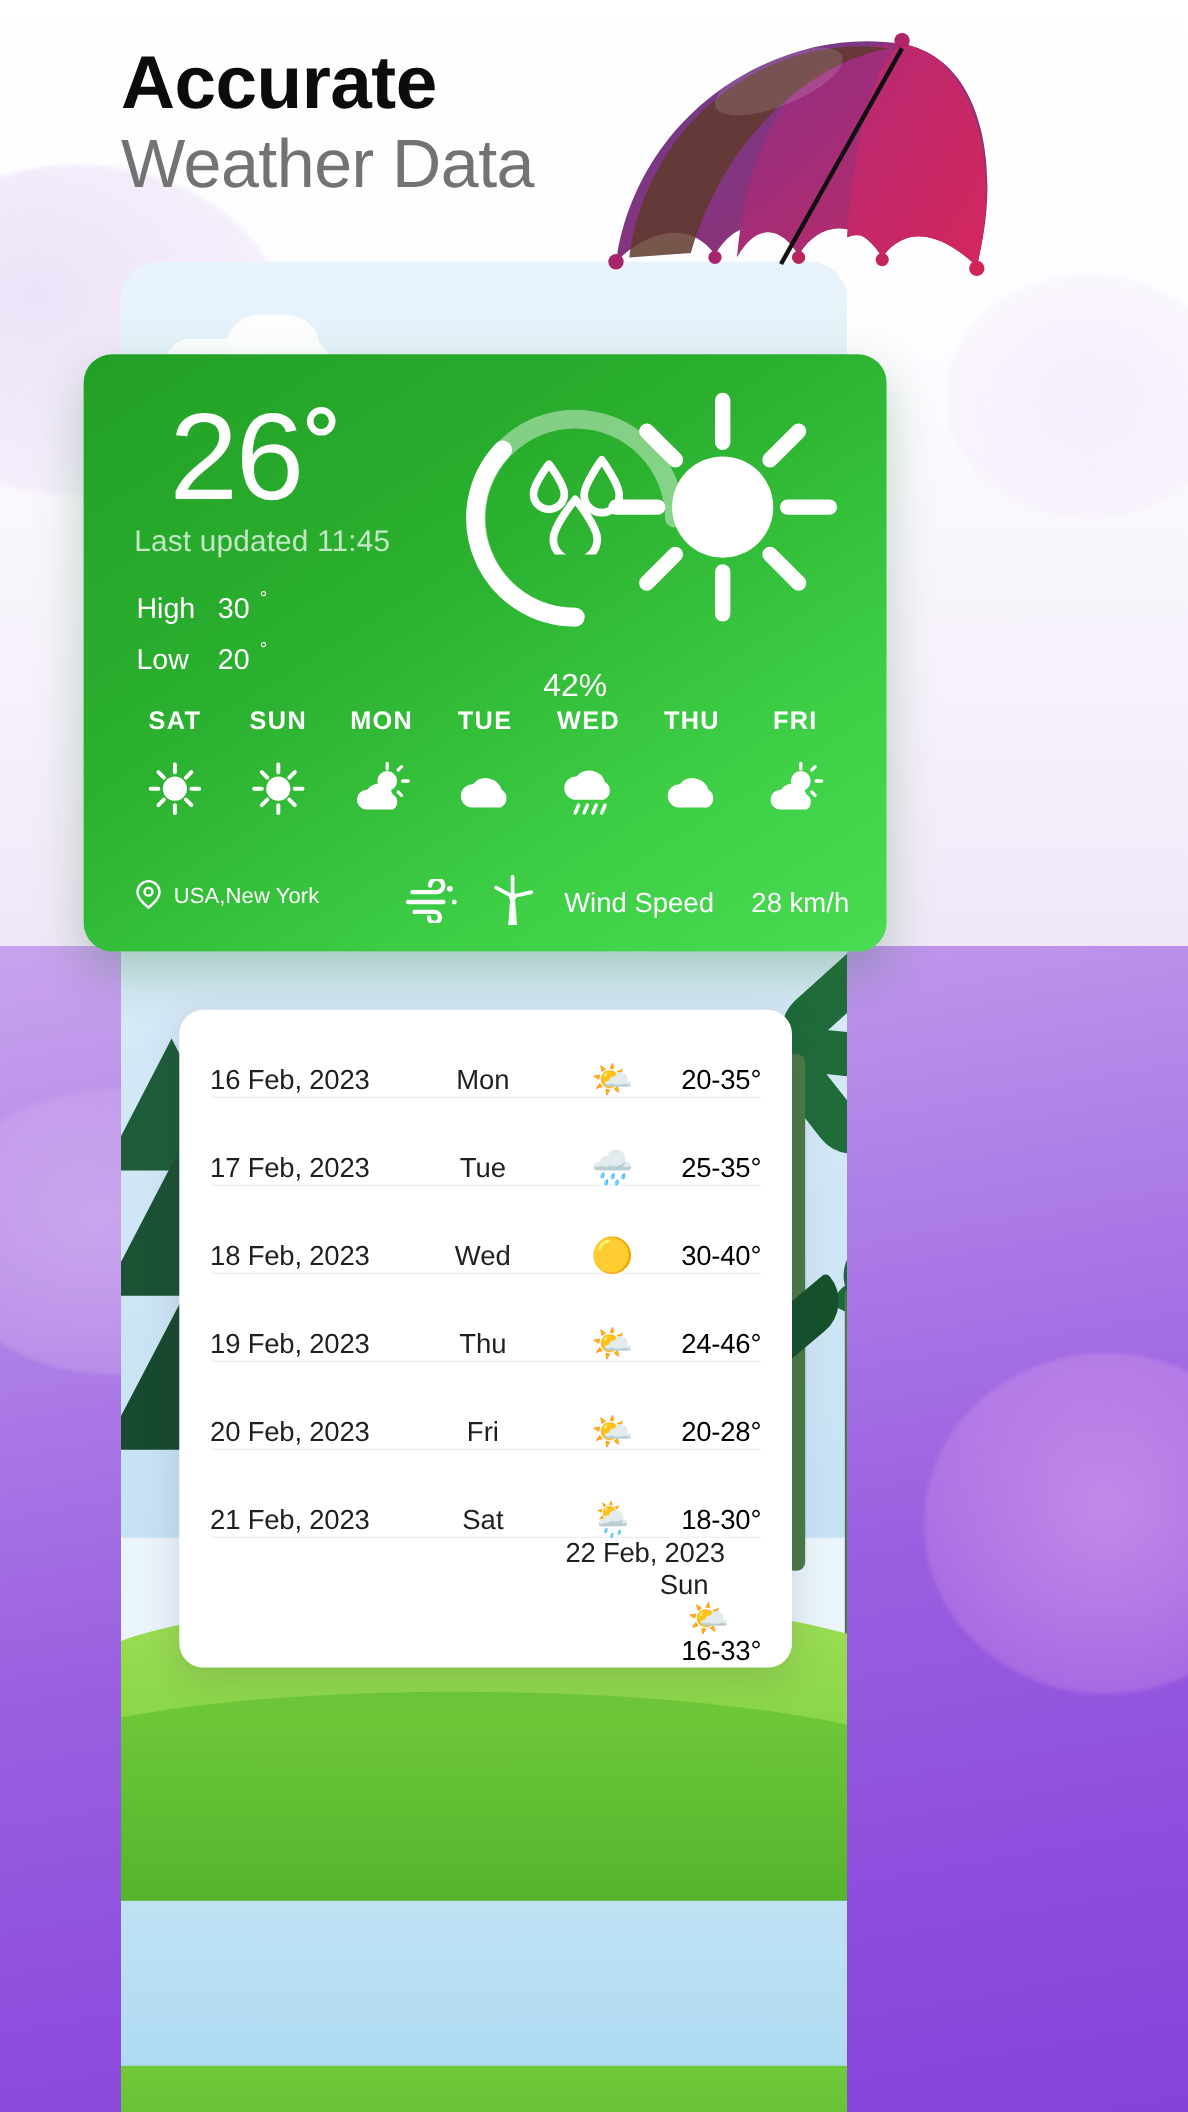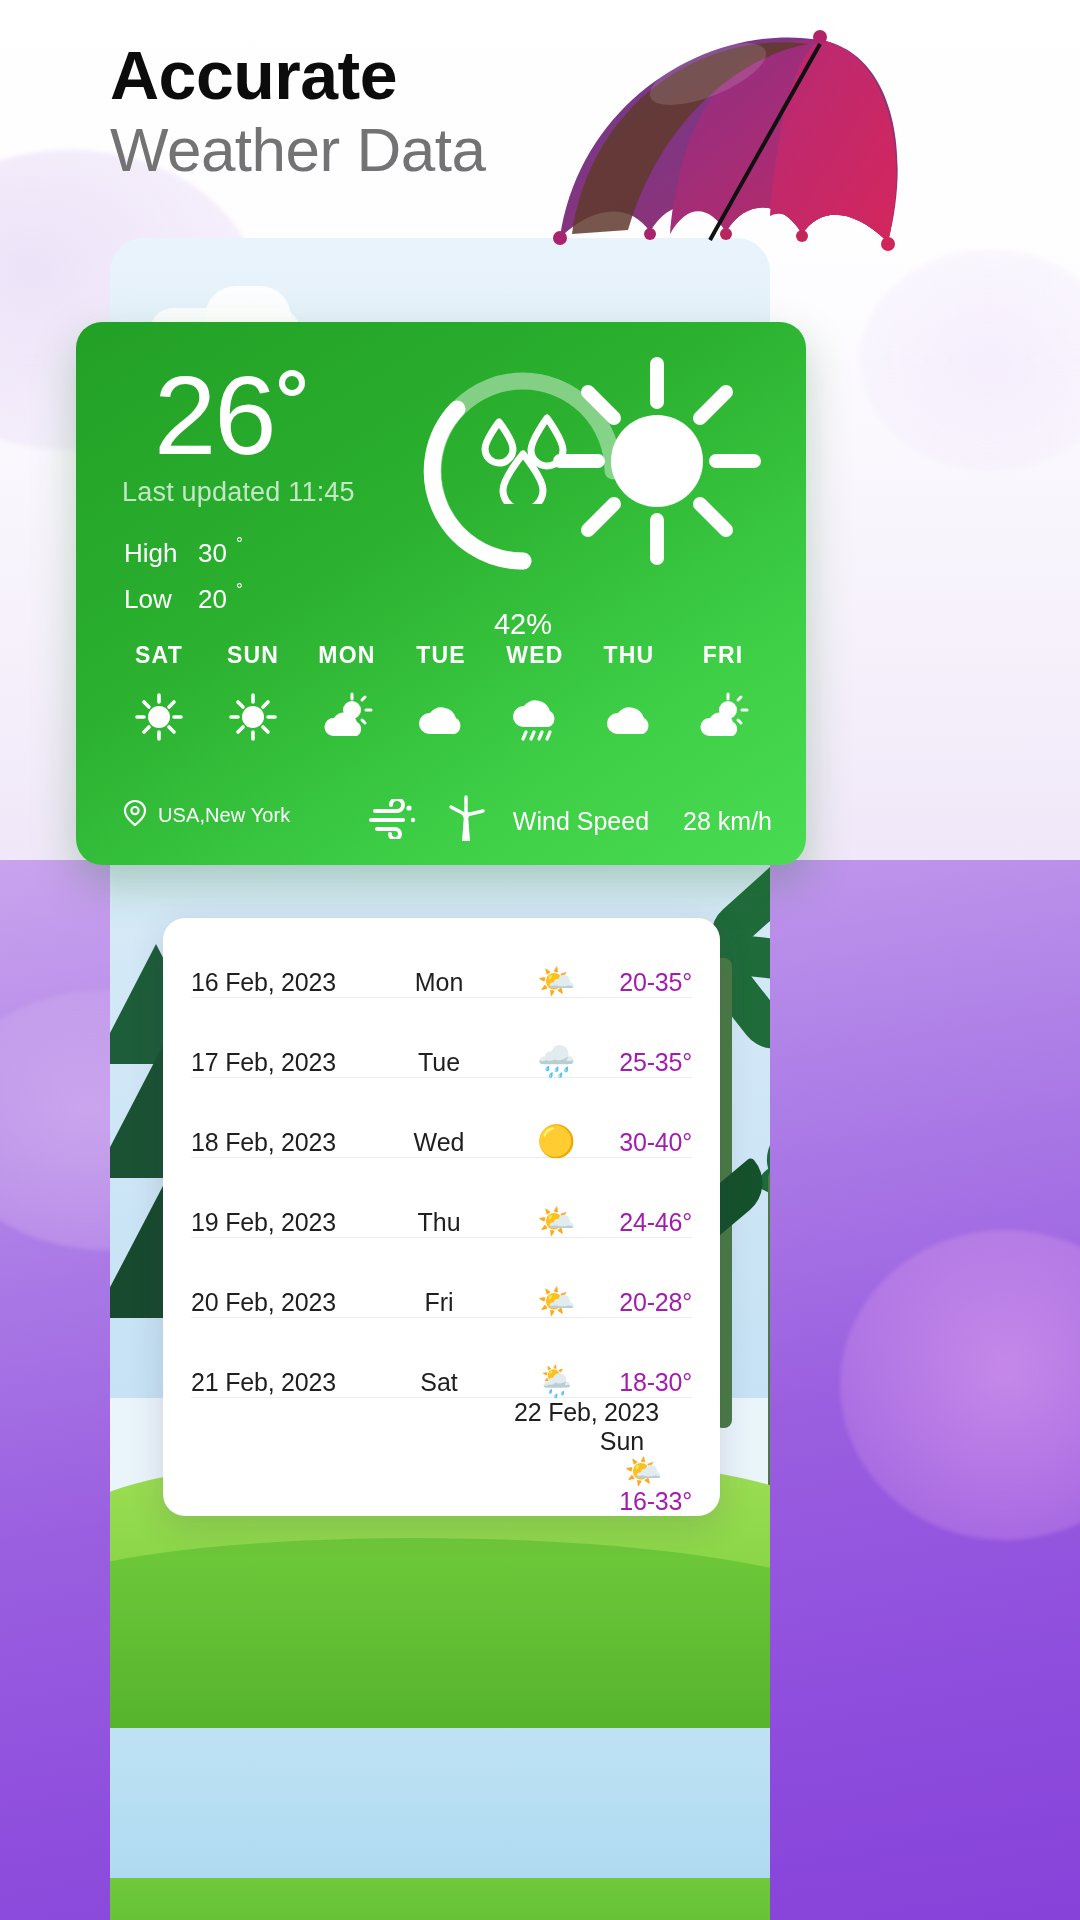--- a/index.html
+++ b/index.html
@@ -120,21 +120,21 @@
     background:#ffffff; border-radius:22px; z-index:9;
     box-shadow:0 10px 34px rgba(60,50,90,.16);
     padding:0 28px;
   }
   .fc-row { display:flex; align-items:flex-end; height:80px;
     border-bottom:1px solid #ededed; }
   .fc-row:last-child { border-bottom:none;flex-direction:column; }
   .fc-date { width:178px; font-size:25px; color:#1f1f1f; letter-spacing:-.2px; }
   .fc-day  { width:140px; font-size:25px; color:#1f1f1f; text-align:center; }
   .fc-icon { width:96px; font-size:31px; text-align:center; line-height:1; }
-  .fc-temp { flex:1; font-size:25px; color:#a21caf; text-align:right; letter-spacing:-.2px; }
+  .fc-temp { flex:1; font-size:25px; color:#000000; text-align:right; letter-spacing:-.2px; }
 </style>
 </head>
 <body>
 
 <div id="bg">
   <div class="bg-top"></div>
   <div class="bg-bottom"></div>
   <div class="bg-blob blob-a"></div>
   <div class="bg-blob blob-d"></div>
   <div class="bg-blob blob-b"></div>

